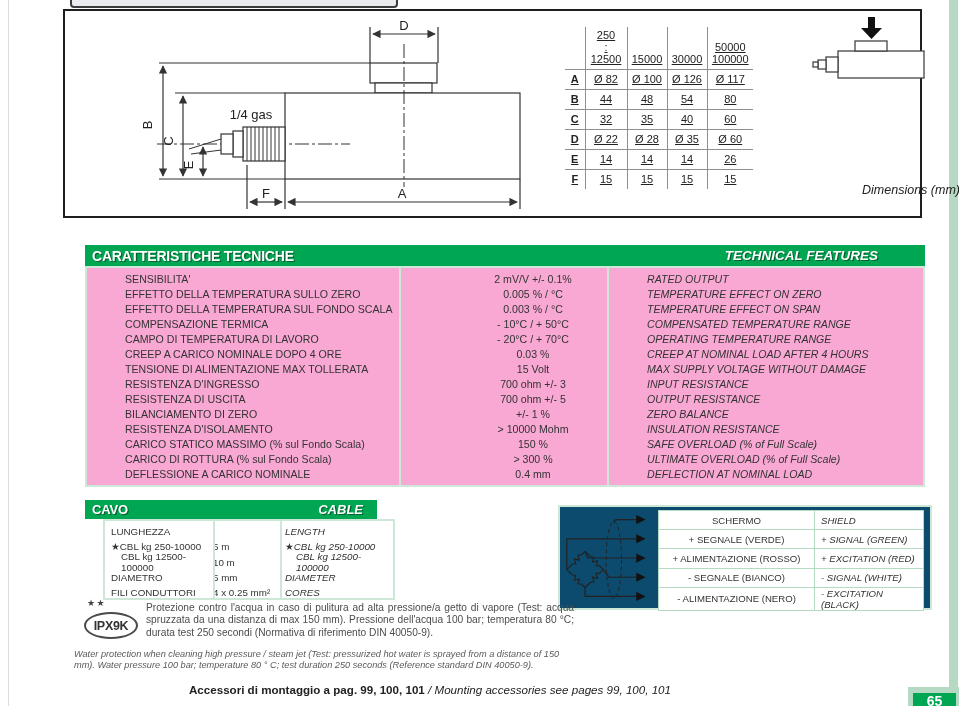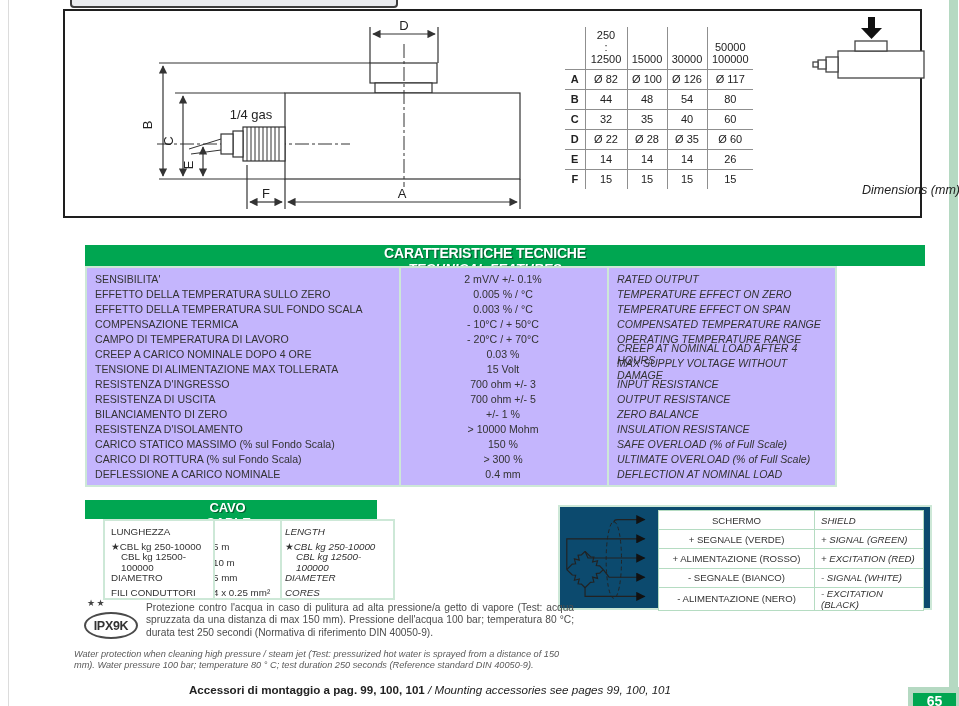--- a/index.html
+++ b/index.html
@@ -10,38 +10,38 @@
   
   .edge-line { left:8px; top:0; width:1px; height:706px; background:#dcdcdc; }
   .stripe { left:949px; top:0; width:9px; height:706px; background:#b5d9c2; }
   .corner { left:908px; top:687px; width:51px; height:19px; background:#b5d9c2; }
   .pagenum-box { left:913px; top:693px; width:43px; height:20px; background:#00a651; color:#fff;
                  font-weight:bold; font-size:14px; line-height:16px; text-align:center; }
   .tab { left:70px; top:-8px; width:328px; height:16px; background:#e9ebee; border:2px solid #3c3c3c; border-radius:4px; }
 
   
   .drawbox { left:63px; top:9px; width:859px; height:209px; background:#fff; border:2px solid #1e1e1e; }
-  .dims { border-collapse: collapse; border: hidden; font-size:11px; color:#222; left:500px; top:16px; }
+  .dims { border-collapse: collapse; border: hidden; font-size:11px; color:#222; left:500px; top:16px;text-decoration:underline; }
   .dims th, .dims td { border:1px solid #8f8f8f; text-align:center; padding:1px 3px; height:20px; font-weight:normal; }
   .dims th { height:42px; vertical-align:bottom; padding-bottom:3px; }
   .dims .lbl { font-weight:bold; width:20px; }
   .dims th:nth-child(2){width:42px}.dims th:nth-child(3){width:40px}.dims th:nth-child(4){width:40px}.dims th:nth-child(5){width:46px}
   .pre { white-space: pre-line; line-height:1.12; }
   .dim-note { left:722px; top:172px; width:185px; font-style:italic; font-size:12.5px; color:#222; text-align:right; padding-right:12px; }
 
   
-  .gbar { background:#00a651; color:#fff; display:flex; justify-content:space-between; align-items:center;flex-direction:column; }
+  .gbar { background:#00a651; color:#fff; display:flex; justify-content:space-between; align-items:center; }
   .gbar .it { font-weight:bold; font-size:14px; letter-spacing:-0.2px; text-shadow:1.3px 1.3px 0 rgba(0,0,0,0.4); }
   .gbar .en { font-weight:bold; font-style:italic; font-size:13.5px; text-shadow:1.3px 1.3px 0 rgba(0,0,0,0.4); }
   .tech-bar { left:85px; top:245px; width:840px; height:21px; padding:0 47px 0 7px; }
   .cavo-bar { left:85px; top:500px; width:292px; height:19px; padding:0 14px 0 7px; }
   .cavo-bar .it,.cavo-bar .en { font-size:13px; }
 
   
-  .tech-body { left:85px; top:266px; width:752px; height:221px; background:#c4b5fd; border:2px solid #cde8d7; padding-top:3px; }
+  .tech-body { left:85px; top:266px; width:840px; height:221px; background:#f9a8d4; border:2px solid #cde8d7; padding-top:3px;padding-left:30px; }
   .trow { display:flex; height:15.05px; align-items:center; font-size:10.6px; }
   .t-it { flex:0 0 312px; padding-left:8px; }
   .t-val { flex:0 0 208px; text-align:center; }
   .t-en { flex:1; padding-left:10px; font-style:italic; }
   .vline { position:absolute; top:0; bottom:0; width:2px; background:#cde8d7; }
 
   
   .cable-body { left:103px; top:519px; width:292px; height:81px; background:#fff; border:2px solid #cde8d7; padding-top:3px; }
   .crow { display:flex; height:15.3px; align-items:center; font-size:9.8px; }
   .c-it { flex:0 0 108px; padding-left:6px; }

